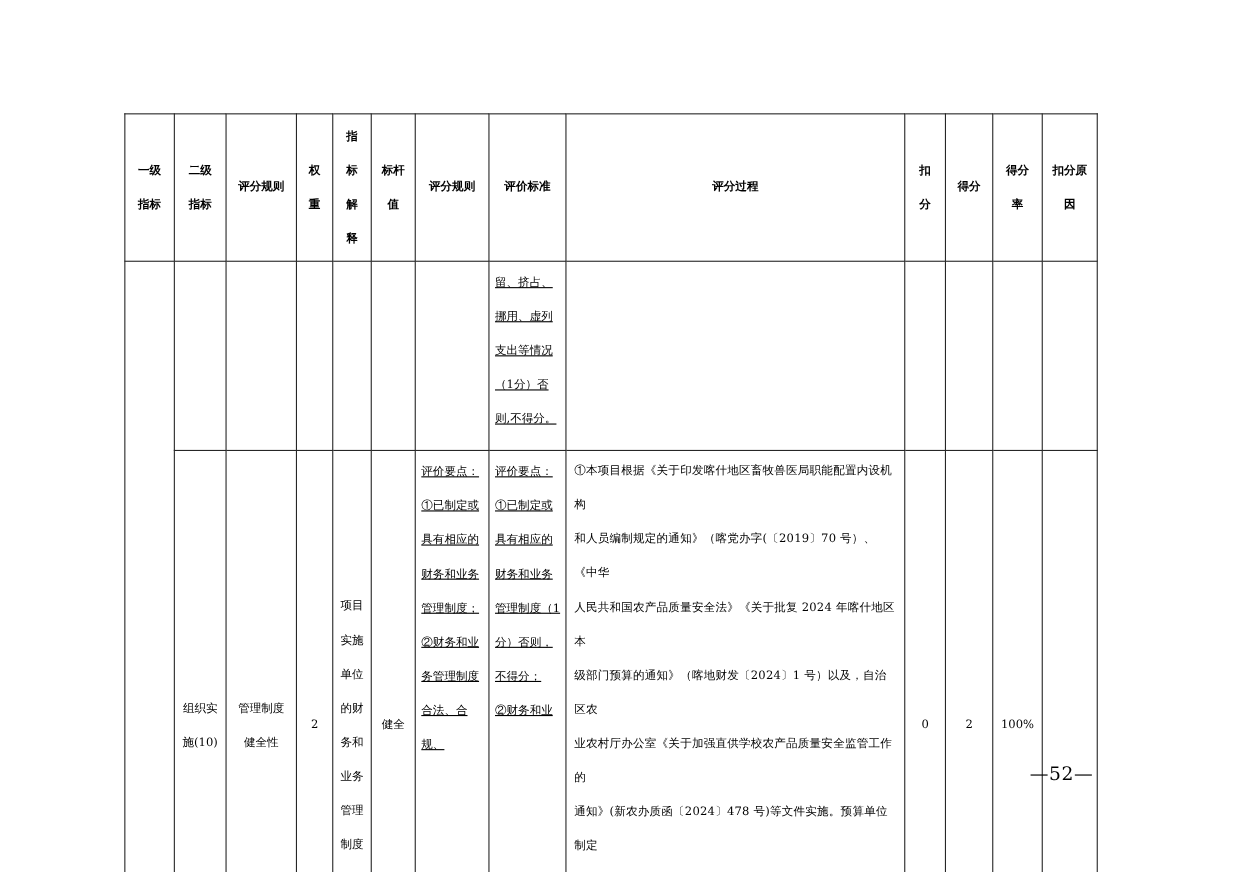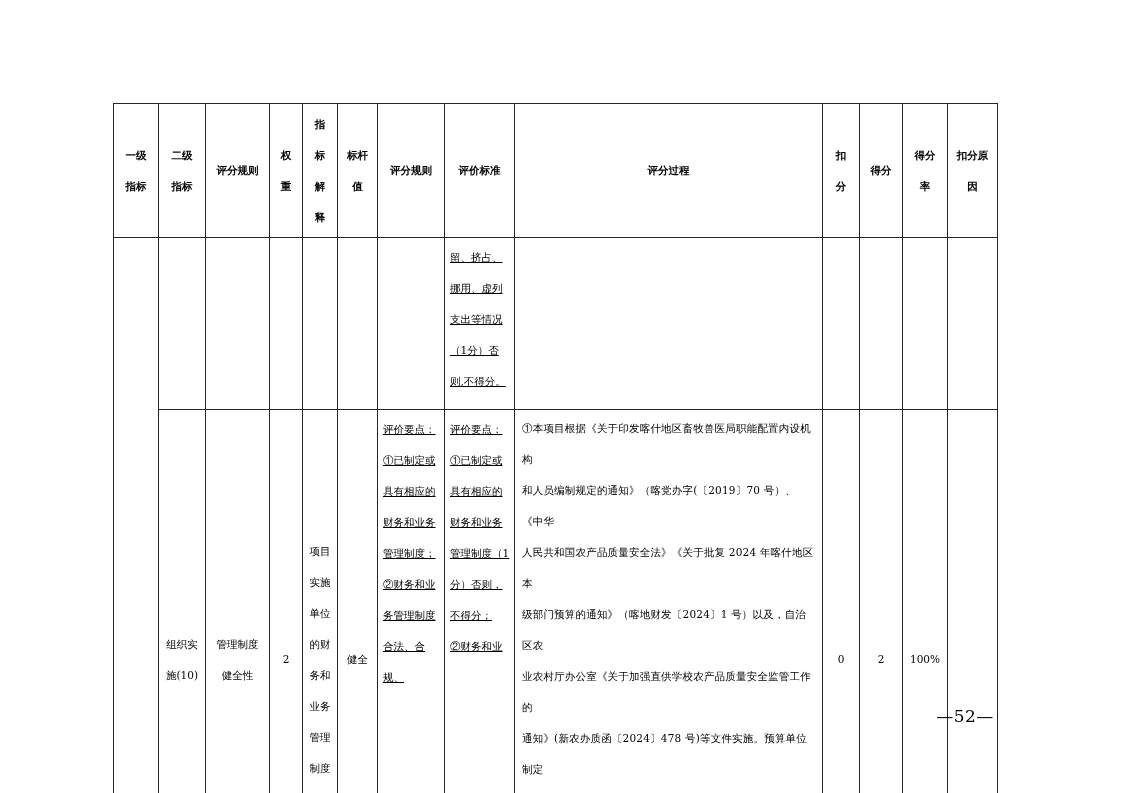--- a/index.html
+++ b/index.html
@@ -59,21 +59,20 @@
     letter-spacing: 0.2px;
   }
   .page-number {
     position: absolute;
     left: 910px;
     top: 694px;
     width: 110px;
     text-align: center;
     font-size: 17px;
     letter-spacing: 0.5px;
-    margin-top: 12px;
   }
 </style>
 </head>
 <body>
 
 <div class="page">
 
   <table class="eval-table">
     <colgroup>
       <col style="width:45px">

